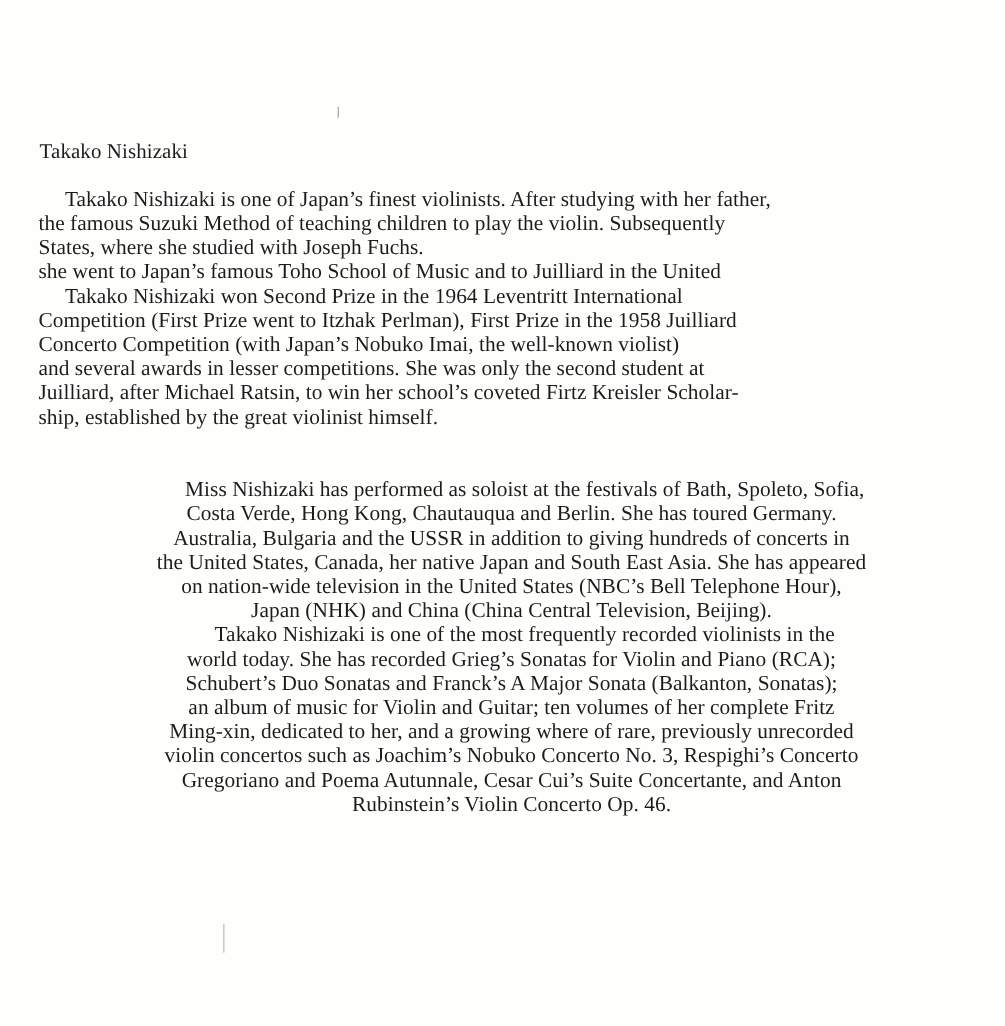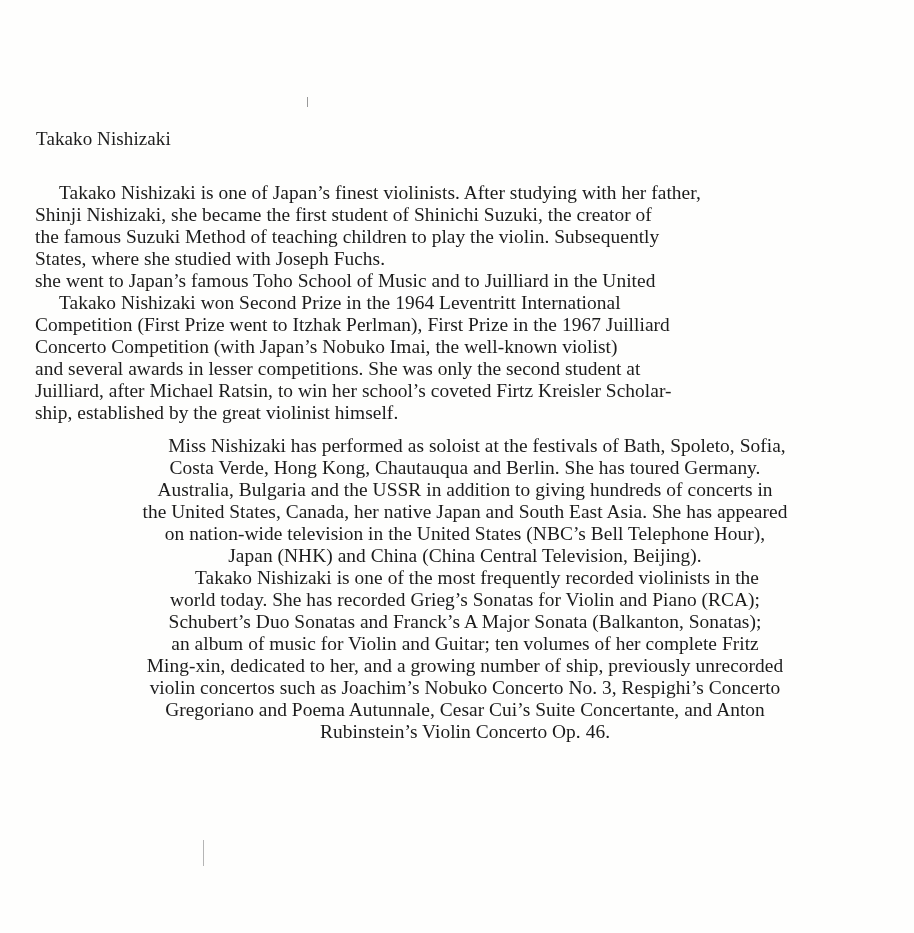--- a/index.html
+++ b/index.html
@@ -27,44 +27,43 @@
 </head>
 <body>
 
 <div class="page">
 
   <div class="mark" style="left:307px;top:97px;width:1px;height:10px;"></div>
   <div class="mark" style="left:203px;top:840px;width:1px;height:26px;background:#b5b5b5;"></div>
 
   <div class="title">Takako Nishizaki</div>
 
-  <div class="block" style="top:182px;">
+  <div class="block" style="top:171px;">
     <span class="line indent">Takako Nishizaki is one of Japan’s finest violinists.  After studying with her father,</span>
-    <span class="line">Shinji Nishizaki, she became the first student of Shinichi Suzuki, the creator of</span>
     <span class="line">the famous Suzuki Method of teaching children to play the violin.  Subsequently</span>
     <span class="line">States, where she studied with Joseph Fuchs.</span>
     <span class="line">she went to Japan’s famous Toho School of Music and to Juilliard in the United</span>
     <span class="line indent">Takako Nishizaki won Second Prize in the 1964 Leventritt International</span>
-    <span class="line">Competition (First Prize went to Itzhak Perlman), First Prize in the 1967 Juilliard</span>
+    <span class="line">Competition (First Prize went to Itzhak Perlman), First Prize in the 1958 Juilliard</span>
     <span class="line">Concerto Competition (with Japan’s Nobuko Imai, the well-known violist)</span>
     <span class="line">and several awards in lesser competitions.  She was only the second student at</span>
     <span class="line">Juilliard, after Michael Ratsin, to win her school’s coveted Firtz Kreisler Scholar-</span>
     <span class="line">ship, established by the great violinist himself.</span>
   </div>
 
   <div class="block" style="top:435px;text-align:center;">
     <span class="line indent">Miss Nishizaki has performed as soloist at the festivals of Bath, Spoleto, Sofia,</span>
     <span class="line">Costa Verde, Hong Kong, Chautauqua and Berlin.  She has toured Germany.</span>
     <span class="line">Australia, Bulgaria and the USSR in addition to giving hundreds of concerts in</span>
     <span class="line">the United States, Canada, her native Japan and South East Asia.  She has appeared</span>
     <span class="line">on nation-wide television in the United States (NBC’s Bell Telephone Hour),</span>
     <span class="line">Japan (NHK) and China (China Central Television, Beijing).</span>
     <span class="line indent">Takako Nishizaki is one of the most frequently recorded violinists in the</span>
     <span class="line">world today.  She has recorded Grieg’s Sonatas for Violin and Piano (RCA);</span>
     <span class="line">Schubert’s Duo Sonatas and Franck’s A Major Sonata (Balkanton, Sonatas);</span>
     <span class="line">an album of music for Violin and Guitar; ten volumes of her complete Fritz</span>
-    <span class="line">Ming-xin, dedicated to her, and a growing number of ship, previously unrecorded</span>
+    <span class="line">Ming-xin, dedicated to her, and a growing where of rare, previously unrecorded</span>
     <span class="line">violin concertos such as Joachim’s Nobuko Concerto No. 3, Respighi’s Concerto</span>
     <span class="line">Gregoriano and Poema Autunnale, Cesar Cui’s Suite Concertante, and Anton</span>
     <span class="line">Rubinstein’s Violin Concerto Op. 46.</span>
   </div>
 
 </div>
 
 </body></html>

